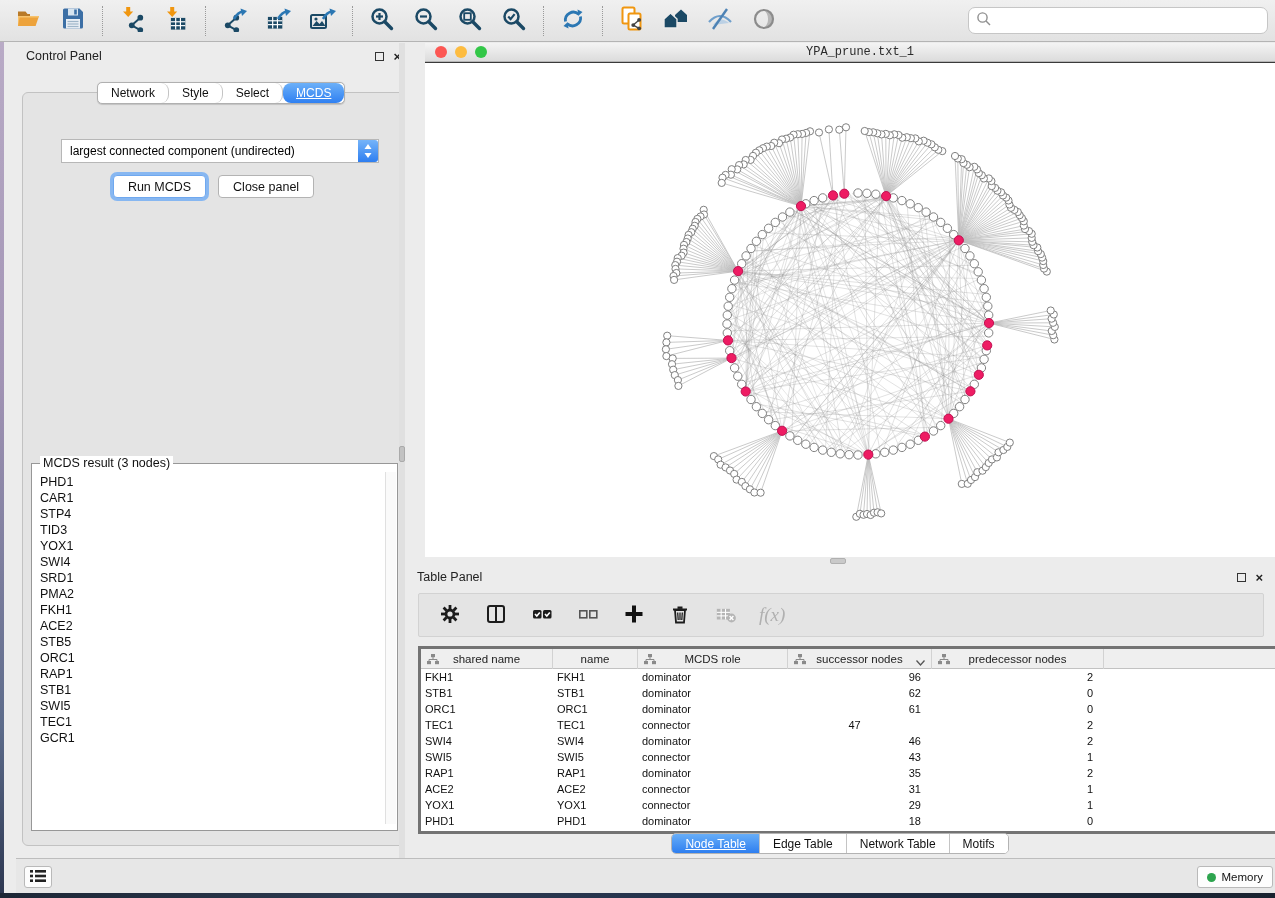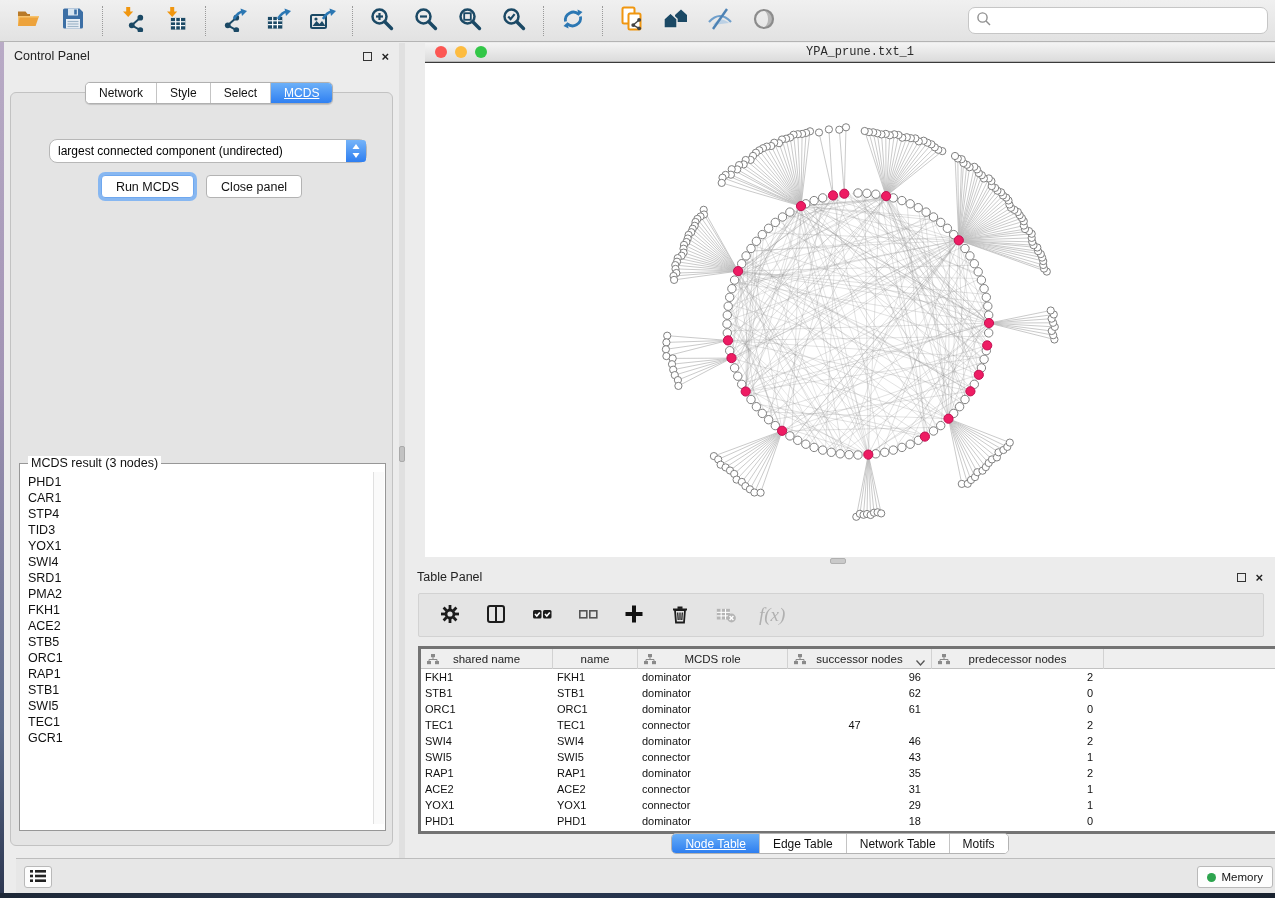--- a/index.html
+++ b/index.html
@@ -18,36 +18,36 @@
     display:flex; align-items:center; }
   .tb-group { display:flex; align-items:center; gap:14px; padding:0 14px; }
   .tb-sep { width:1px; height:30px; border-left:1px dotted #9a9a9a; }
   .tb-btn { width:30px; height:30px; display:flex; align-items:center; justify-content:center; background:none; border:none; }
   .tb-btn svg { width:26px; height:26px; }
   .search-wrap { position:absolute; right:7px; top:7px; width:300px; height:27px;
     background:#fff; border:1px solid #c6c6c6; border-radius:7px; display:flex; align-items:center; padding-left:7px; }
   .search-wrap input { border:none; outline:none; flex:1; font-size:12px; background:transparent; height:100%; }
 
   
-  .left-panel { position:absolute; left:4px; top:43px; width:395px; height:815px; background:#ececec; }
+  .left-panel { position:absolute; left:16px; top:43px; width:395px; height:815px; background:#ececec; }
   .panel-header { height:26px; display:flex; align-items:center; padding:0 10px; }
   .panel-title { font-size:12.5px; color:#222; }
   .panel-wicons { margin-left:auto; display:flex; gap:9px; align-items:center; }
   .w-float { width:9px; height:9px; border:1.5px solid #333; display:inline-block; }
   .w-close { font-size:13px; font-weight:bold; color:#222; line-height:9px; }
   .cp-body { position:absolute; left:6px; top:49px; width:383px; height:754px;
     background:#e4e4e4; border:1px solid #c2c2c2; border-radius:6px; }
   .cp-tabs { position:absolute; left:74px; top:-11px; display:flex; height:22px;
     border:1px solid #b0b0b0; border-radius:5px; overflow:hidden; background:#fff; box-shadow:0 0.5px 1px rgba(0,0,0,.15); }
-  .cp-tab { padding:0 13px; font-size:12px; display:flex; align-items:center; background:#fff; color:#111; border-right:1px solid #c4c4c4; cursor:default; }
+  .cp-tab { padding:0 13px; font-size:12px; display:flex; align-items:center; background:#fff; color:#111; border-right:1px solid #c4c4c4; cursor:default;border-radius:8px; }
   .cp-tab:last-child { border-right:none;text-decoration:underline; }
   .cp-tab.active { background:linear-gradient(#6cb0f8,#2f80f2); color:#fff; }
   .opt-label { position:absolute; top:28px; width:100%; text-align:center; font-size:12.5px; color:#111; }
   .dropdown { position:absolute; left:38px; top:46px; width:318px; height:24px; background:#fff;
-    border:1px solid #b7b7b7; border-radius:8px; display:flex; align-items:center; font-size:12px; }
+    border:1px solid #b7b7b7; border-radius:0; display:flex; align-items:center; font-size:12px; }
   .dropdown .dd-text { padding-left:8px; flex:1; white-space:nowrap; }
   .dd-stepper { width:20px; height:22px; margin:0; border-radius:0 3px 3px 0;
     background:linear-gradient(#75b4f9,#2e7ef0); display:flex; flex-direction:column; align-items:center; justify-content:center; color:#fff; }
   .dd-stepper svg { width:10px; height:16px; }
   .btn-row { position:absolute; top:82px; width:100%; display:flex; justify-content:center; gap:12px; }
   .mac-btn { height:23px; padding:0 14px; background:#fff; border:1px solid #b3b3b3; border-radius:4px;
     font-size:12.5px; color:#111; font-family:inherit; }
   .mac-btn.focus { box-shadow:0 0 0 3px rgba(104,168,245,.75); border-color:#6fa8ef; }
   .mcds-box { position:absolute; left:8px; top:370px; width:367px; height:368px;
     border:1px solid #979797; background:#fff; }

